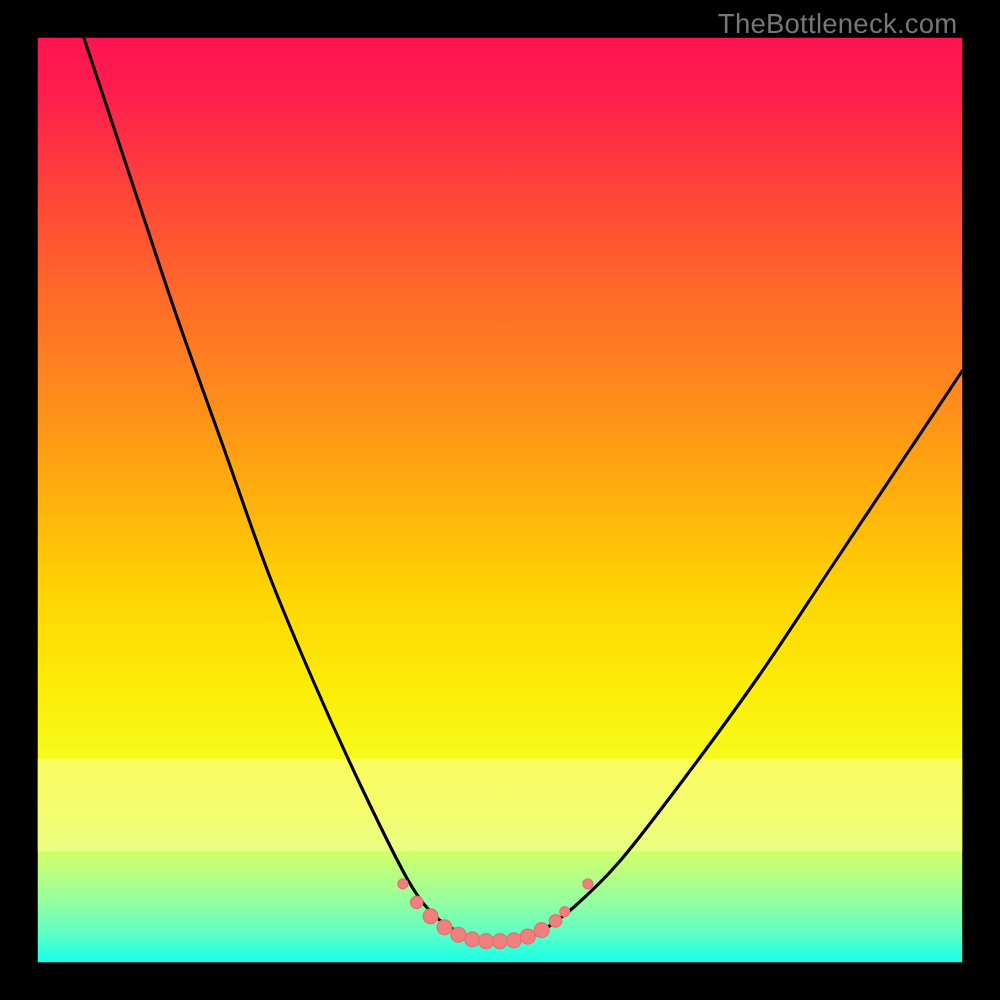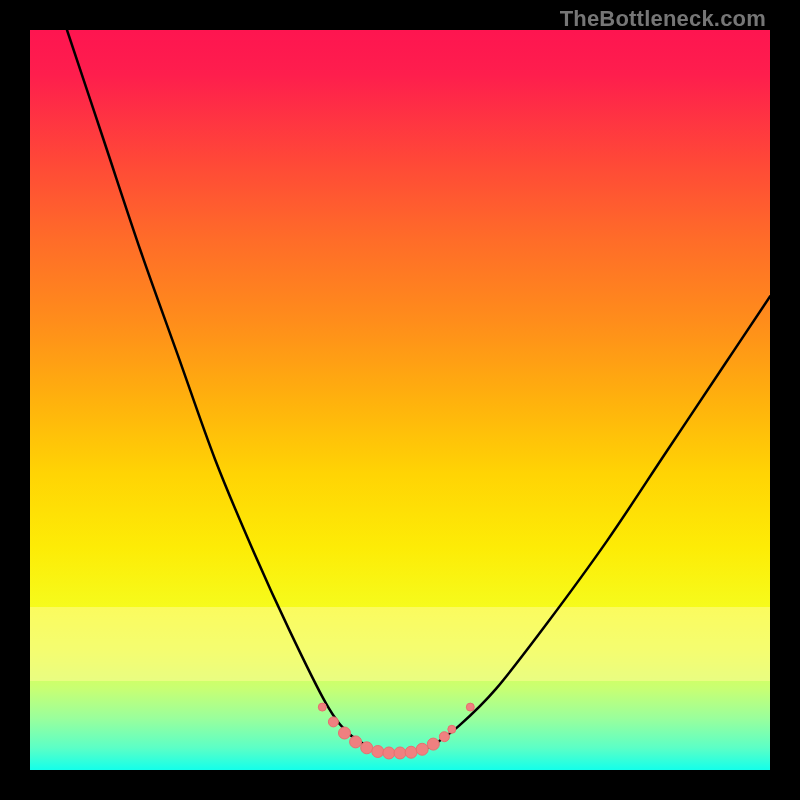--- a/index.html
+++ b/index.html
@@ -57,21 +57,21 @@
     background: rgba(255, 251, 150, 0.55);
     top: 78%;
     height: 10%;
   }
   .watermark {
     position: absolute;
     top: 6px;
     right: 34px;
     color: #767676;
     font-size: 22px;
-    font-weight: 700;
+    font-weight: 400;
     letter-spacing: 0.2px;
     user-select: none;
   }
   svg {
     position: absolute;
     left: 0;
     top: 0;
   }
 </style>
 </head>

